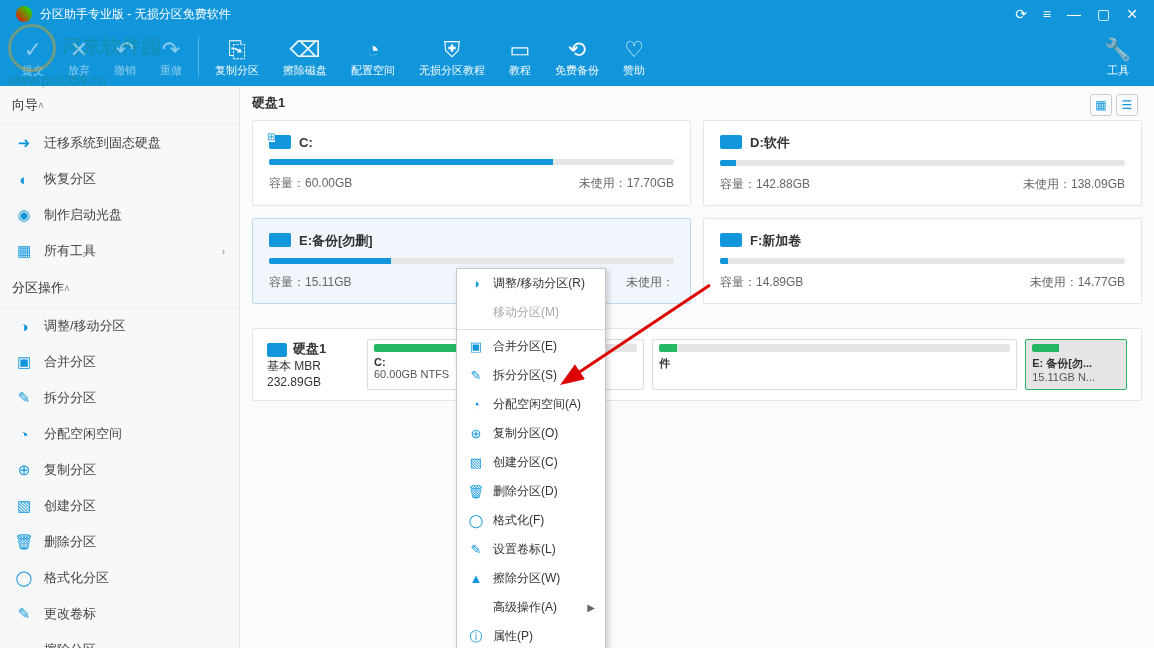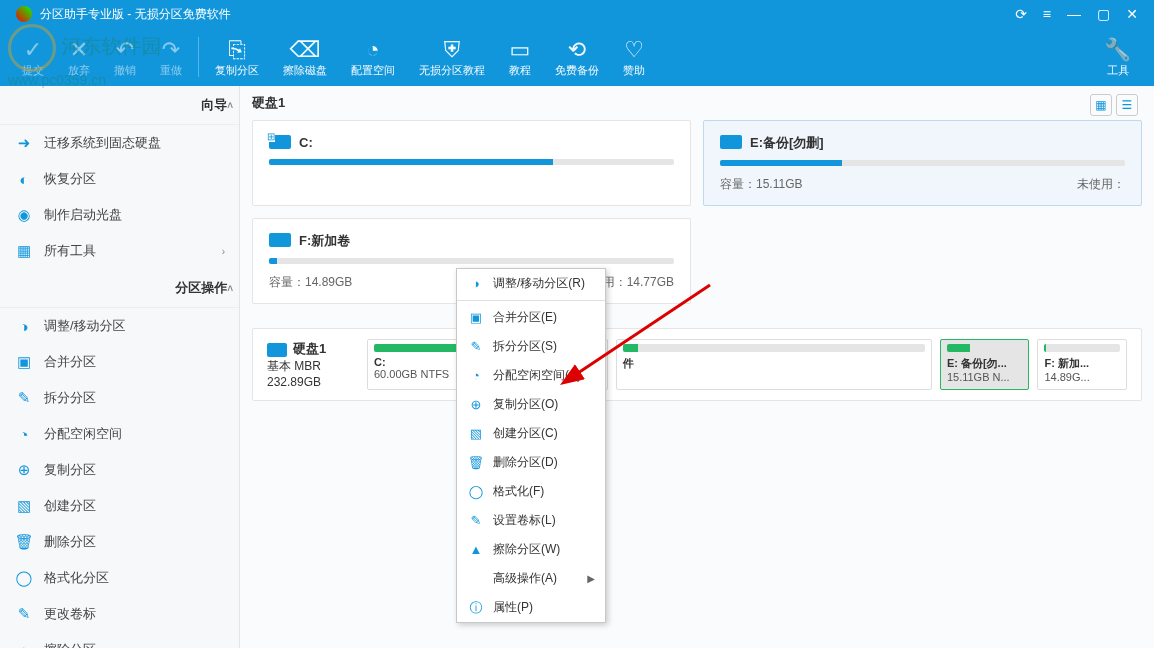--- a/index.html
+++ b/index.html
@@ -13,21 +13,21 @@
 
 .toolbar { height: 58px; background: #1296db; display: flex; align-items: center; padding: 0 10px; }
 .toolbar .tb-btn { display: flex; flex-direction: column; align-items: center; color: #fff; font-size: 11px; padding: 4px 12px; cursor: pointer; opacity: 0.95; }
 .toolbar .tb-btn.disabled { opacity: 0.5; }
 .toolbar .tb-btn .ic { font-size: 22px; height: 26px; display: flex; align-items: center; }
 .toolbar .spacer { flex: 1; }
 .toolbar .sep { width: 1px; height: 40px; background: rgba(255,255,255,0.3); margin: 0 4px; }
 
 .main { display: flex; height: calc(100% - 86px); }
 .sidebar { width: 240px; background: #f7f8fa; border-right: 1px solid #e5e5e5; overflow-y: auto; }
-.sb-header { padding: 10px 6px; font-size: 13px; font-weight: bold; color: #333; border-bottom: 1px solid #eee; display:flex; justify-content:flex-end; align-items:center;}
+.sb-header { padding: 10px 12px; font-size: 13px; font-weight: normal; color: #333; border-bottom: 1px solid #eee; display:flex; justify-content:flex-start; align-items:center;}
 .sb-header .chev { font-size: 10px; color: #888; }
 .sb-item { display: flex; align-items: center; padding: 8px 14px; font-size: 13px; color: #444; cursor: pointer; }
 .sb-item .ic { width: 20px; height: 20px; margin-right: 10px; color: #1296db; display:flex; align-items:center; justify-content:center; font-size:15px;}
 .sb-item .arr { margin-left: auto; color:#888; font-size:10px;}
 
 .content { flex: 1; background: #fafbfc; padding: 8px 12px; overflow-y: auto; position: relative; }
 .disk-label { font-size: 13px; font-weight: bold; color: #333; margin-bottom: 8px; }
 .view-toggle { position:absolute; top:8px; right:16px; display:flex; gap:4px;}
 .view-toggle div{ width:22px; height:22px; border:1px solid #ccc; border-radius:3px; display:flex; align-items:center; justify-content:center; font-size:12px; color:#1296db; cursor:pointer;}
 
@@ -209,21 +209,32 @@
     <div class="disk-label">硬盘1</div>
     <div class="view-toggle">
       <div>▦</div>
       <div>☰</div>
     </div>
     <div class="partition-grid" id="part-grid">
         <div class="part-card"><span class="drive-icon win"></span><span class="pname">C:</span>
   <div class="bar">
             <div class="fill" style="width:70%"></div>
           </div>
-  </div>
+  <div class="stats">
+            <span>容量：60.00GB</span>
+            <span>未使用：17.70GB</span>
+          </div></div>
+        <div class="part-card"><span class="drive-icon"></span><span class="pname">D:软件</span>
+  <div class="bar">
+            <div class="fill" style="width:4%"></div>
+          </div>
+  <div class="stats">
+            <span>容量：142.88GB</span>
+            <span>未使用：138.09GB</span>
+          </div></div>
         <div class="part-card selected"><span class="drive-icon"></span><span class="pname">E:备份[勿删]</span>
   <div class="bar">
             <div class="fill" style="width:30%"></div>
           </div>
   <div class="stats">
             <span>容量：15.11GB</span>
             <span>未使用：</span>
           </div></div>
         <div class="part-card"><span class="drive-icon"></span><span class="pname">F:新加卷</span>
   <div class="bar">
@@ -255,36 +266,33 @@
             </div>
             <div class="mn">件</div>
           </div>
           <div class="mini-part active" style="flex: 1 1 0%;">
             <div class="mb">
               <div class="mf" style="width:30%"></div>
             </div>
             <div class="mn">E: 备份[勿...</div>
             <div>15.11GB N...</div>
           </div>
-          <div class="mini-part" style="flex: 1 1 0%;">
-            <div class="mb">
-              <div class="mf" style="width:2%"></div>
-            </div>
-            <div class="mn">F: 新加...</div>
-            <div>14.89G...</div>
-          </div>
         </div>
     </div>
   </div>
 </div>
 
 <div class="ctx-menu" id="ctx">
     <div class="ctx-item">
       <span class="ci">◑</span>
       <span>调整/移动分区(R)</span>
+    </div>
+    <div class="ctx-item disabled">
+      <span class="ci"></span>
+      <span>移动分区(M)</span>
     </div>
     <div class="ctx-sep"></div>
     <div class="ctx-item">
       <span class="ci">▣</span>
       <span>合并分区(E)</span>
     </div>
     <div class="ctx-item">
       <span class="ci">✎</span>
       <span>拆分分区(S)</span>
     </div>

